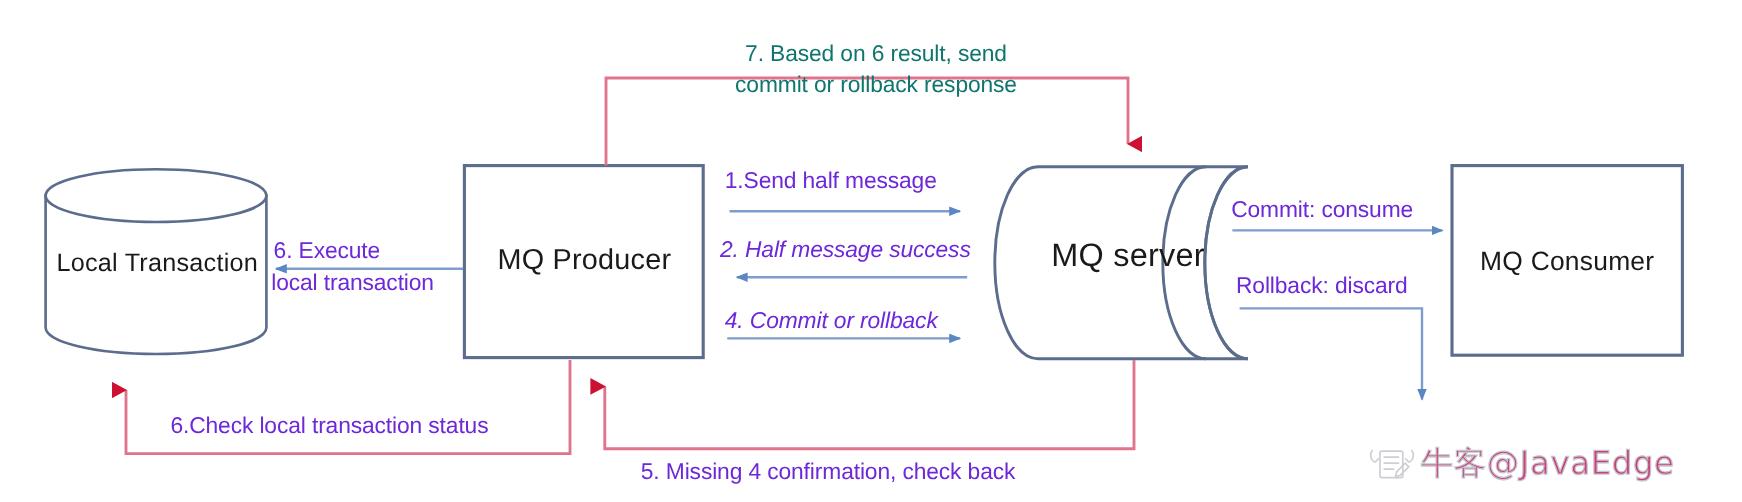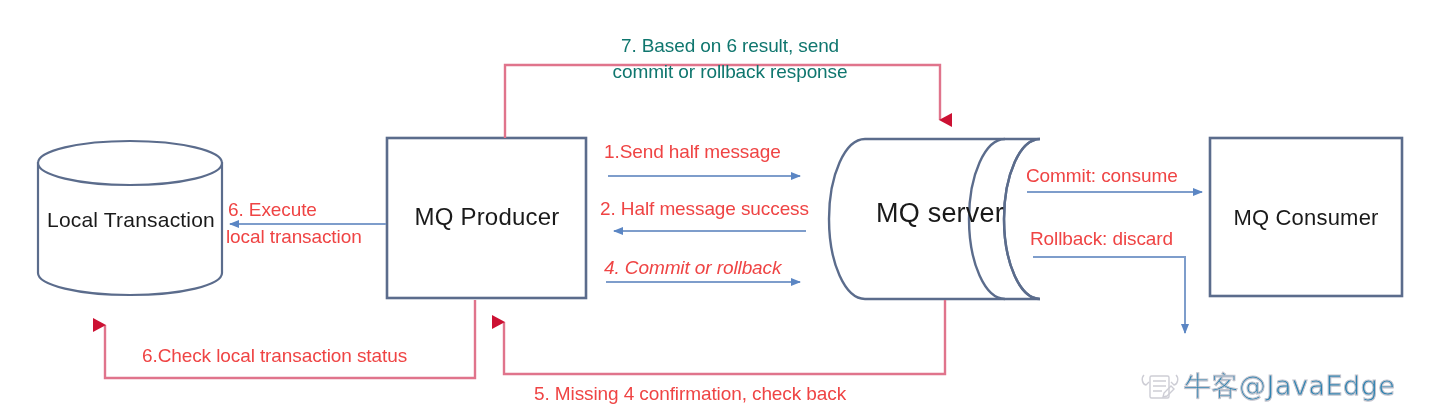--- a/index.html
+++ b/index.html
@@ -27,21 +27,21 @@
   .node-label {
     position: absolute;
     color: #1a1a1a;
     font-family: "Liberation Sans", sans-serif;
     white-space: nowrap;
     text-align: center;
     letter-spacing: 0.2px;
   }
   .edge-label {
     position: absolute;
-    color: #ef4444;
+    color: #6d28d9;
     font-family: "Liberation Sans", sans-serif;
     white-space: nowrap;
     font-size: 19px;
     letter-spacing: -0.1px;
   }
   .red-label {
     position: absolute;
     color: #0f766e;
     font-family: "Liberation Sans", sans-serif;
     white-space: nowrap;
@@ -59,42 +59,42 @@
   }
   #label-mq-server {
     left: 840px; top: 198px; width: 200px;
     font-size: 27px;
   }
   #label-mq-consumer {
     left: 1210px; top: 205px; width: 192px;
     font-size: 22px;
   }
   #lbl-step1 { left: 604px; top: 141px; }
-  #lbl-step2 { left: 600px; top: 198px; }
+  #lbl-step2 { left: 600px; top: 198px; font-style: italic; }
   #lbl-step4 { left: 604px; top: 257px; font-style: italic; }
   #lbl-step3-a { left: 228px; top: 199px; }
   #lbl-step3-b { left: 226px; top: 226px; }
   #lbl-commit { left: 1026px; top: 165px; }
   #lbl-rollback { left: 1030px; top: 228px; }
   #lbl-step7 { left: 520px; top: 33px; width: 420px; line-height: 26px;}
   #lbl-step5 { left: 534px; top: 343px; margin-top: 40px; }
   #lbl-step6 { left: 142px; top: 345px; }
 
   .watermark {
     position: absolute;
     left: 1140px;
     top: 368px;
     display: flex;
     align-items: center;
     opacity: 0.82;
   }
   .watermark-text {
     font-family: "DejaVu Sans", sans-serif;
     font-size: 27px;
-    color: #0369a1;
+    color: #be185d;
     -webkit-text-stroke: 1px #b9b9c4;
     text-shadow: 0 1px 0 #d7d7de;
     letter-spacing: 0.5px;
     white-space: nowrap;
   }
   .watermark-logo {
     width: 40px;
     height: 34px;
     margin-right: 4px;
   }

